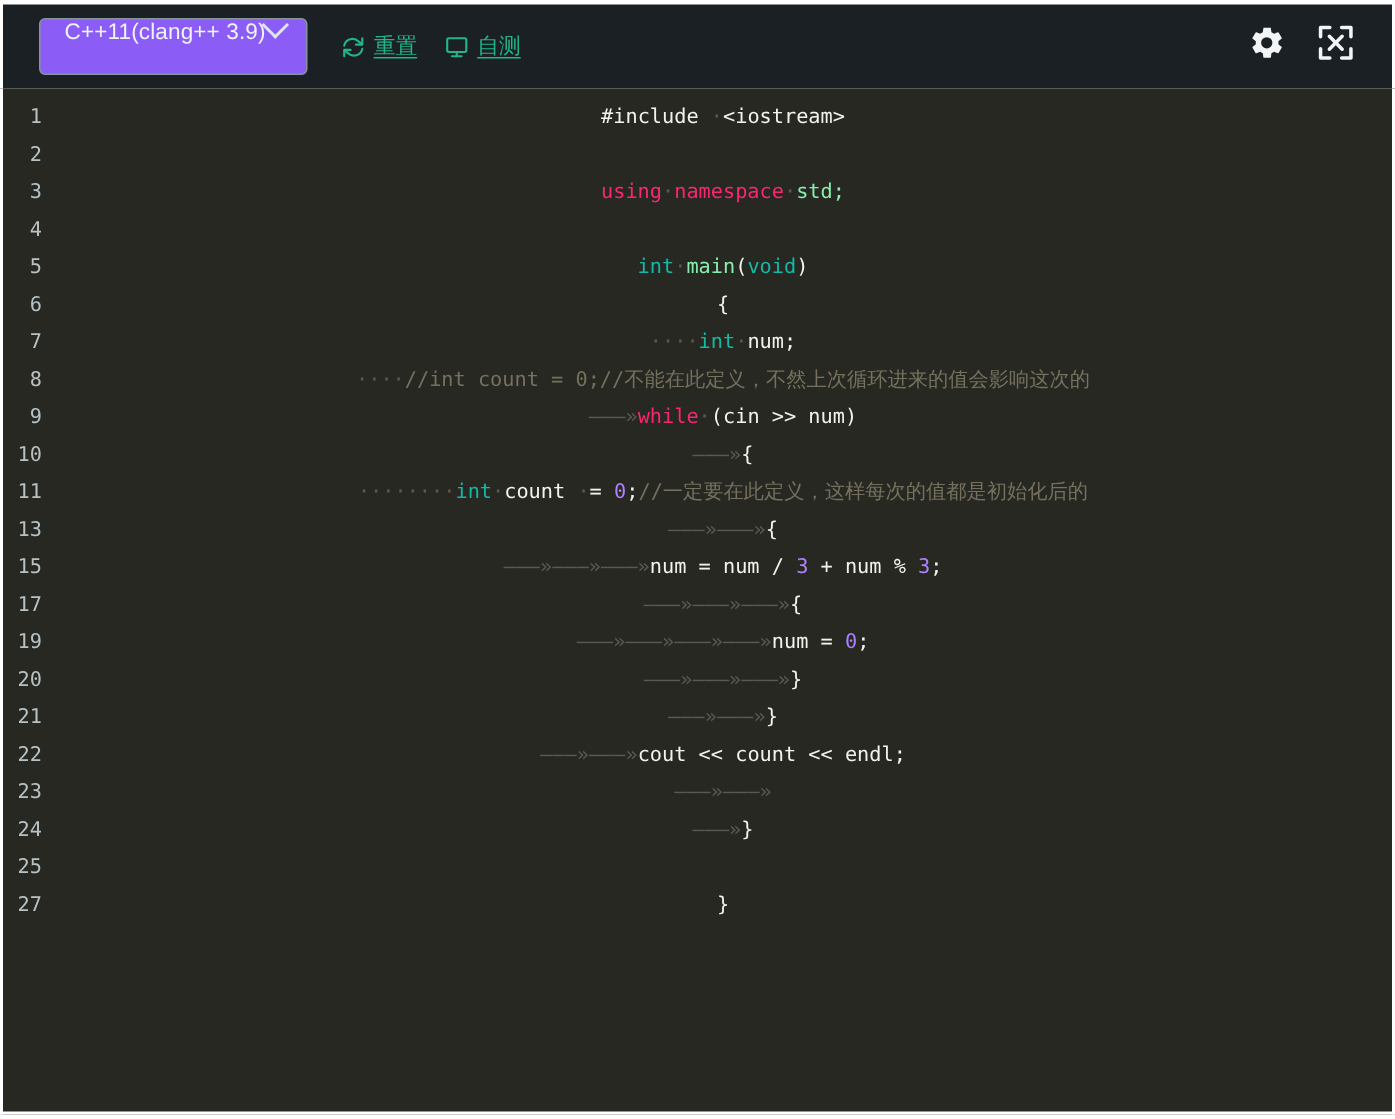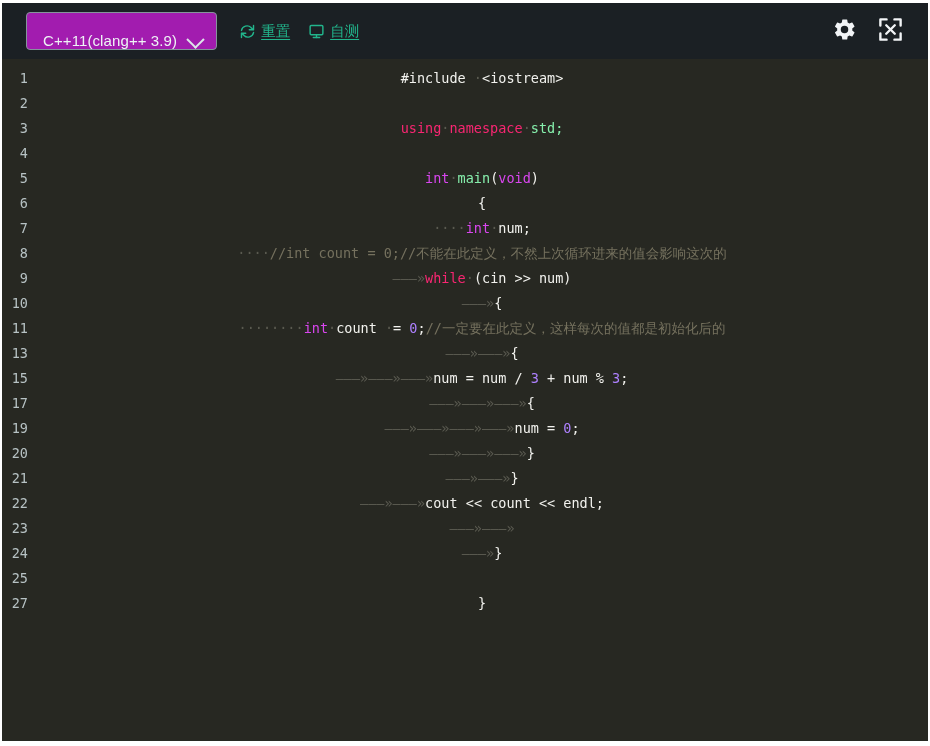--- a/index.html
+++ b/index.html
@@ -26,25 +26,25 @@
     display: flex;
     align-items: center;
     padding: 0 18px 0 24px;
     border-top: 3px solid #ffffff;
     border-left: 2px solid #ffffff;
     border-right: 2px solid #ffffff;
   }
 
   .lang-select {
     display: flex;
-    align-items: flex-end;
-    gap: 12px;
+    align-items: flex-start;
+    gap: 0;
     height: 38px;
     padding: 0 14px 0 16px;
-    background: #a21caf;
+    background: #8b5cf6;
     border: 1px solid #86949c;
     border-radius: 4px;
     color: #eef3f5;
     font-size: 15px;
     letter-spacing: .1px;
     cursor: pointer;
     white-space: nowrap;
   }
   .lang-select .chev {
     display: inline-block;
@@ -122,21 +122,21 @@
 
   .ctext {
     flex: 1 1 auto;
     white-space: pre;
     color: #f2f2ee;
     text-align: center;
   }
 
   
   .t-kw   { color: #f92672; }   
-  .t-type { color: #d946ef; margin-top: 12px; }   
+  .t-type { color: #14b8a6; margin-top: 12px; }   
   .t-fn   { color: #86efac; }   
   .t-num  { color: #ae81ff; }   
   .t-com  { color: #75715e; }   
   .t-pre  { color: #f2f2ee; }
 
   
   .ws-dot {
     color: #5a5a50;
   }
   .ws-tab {

